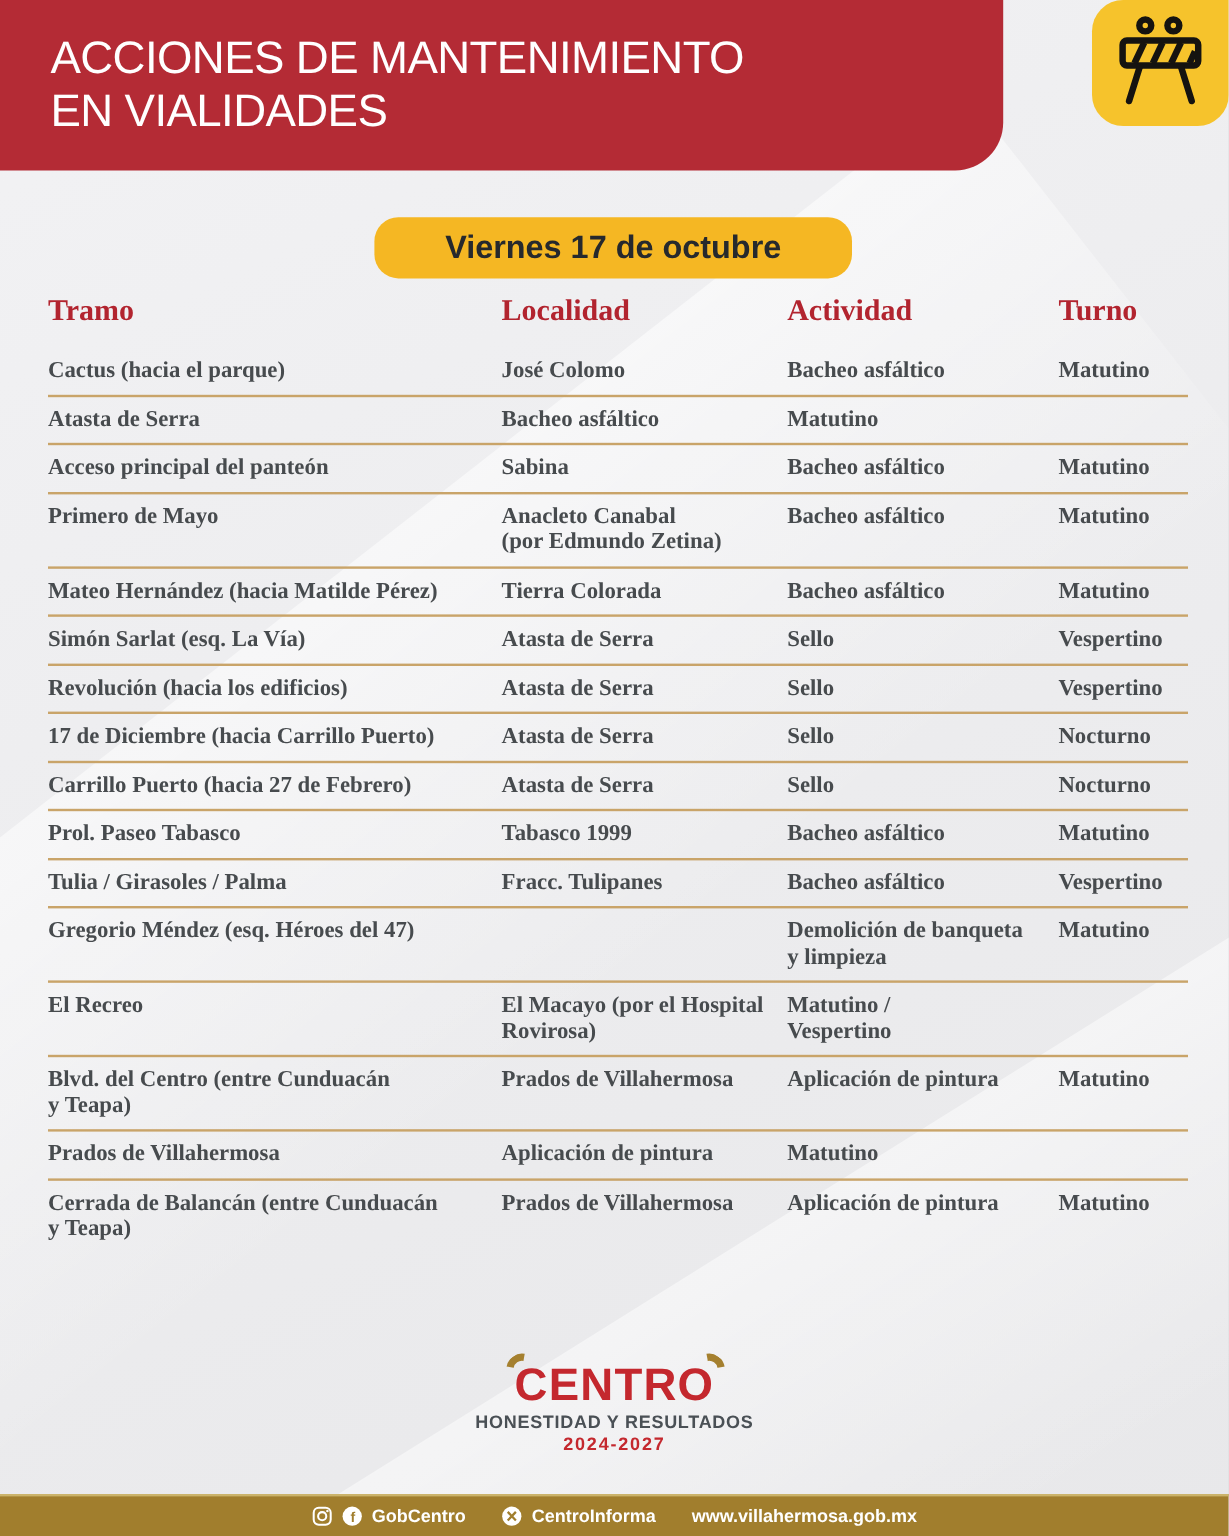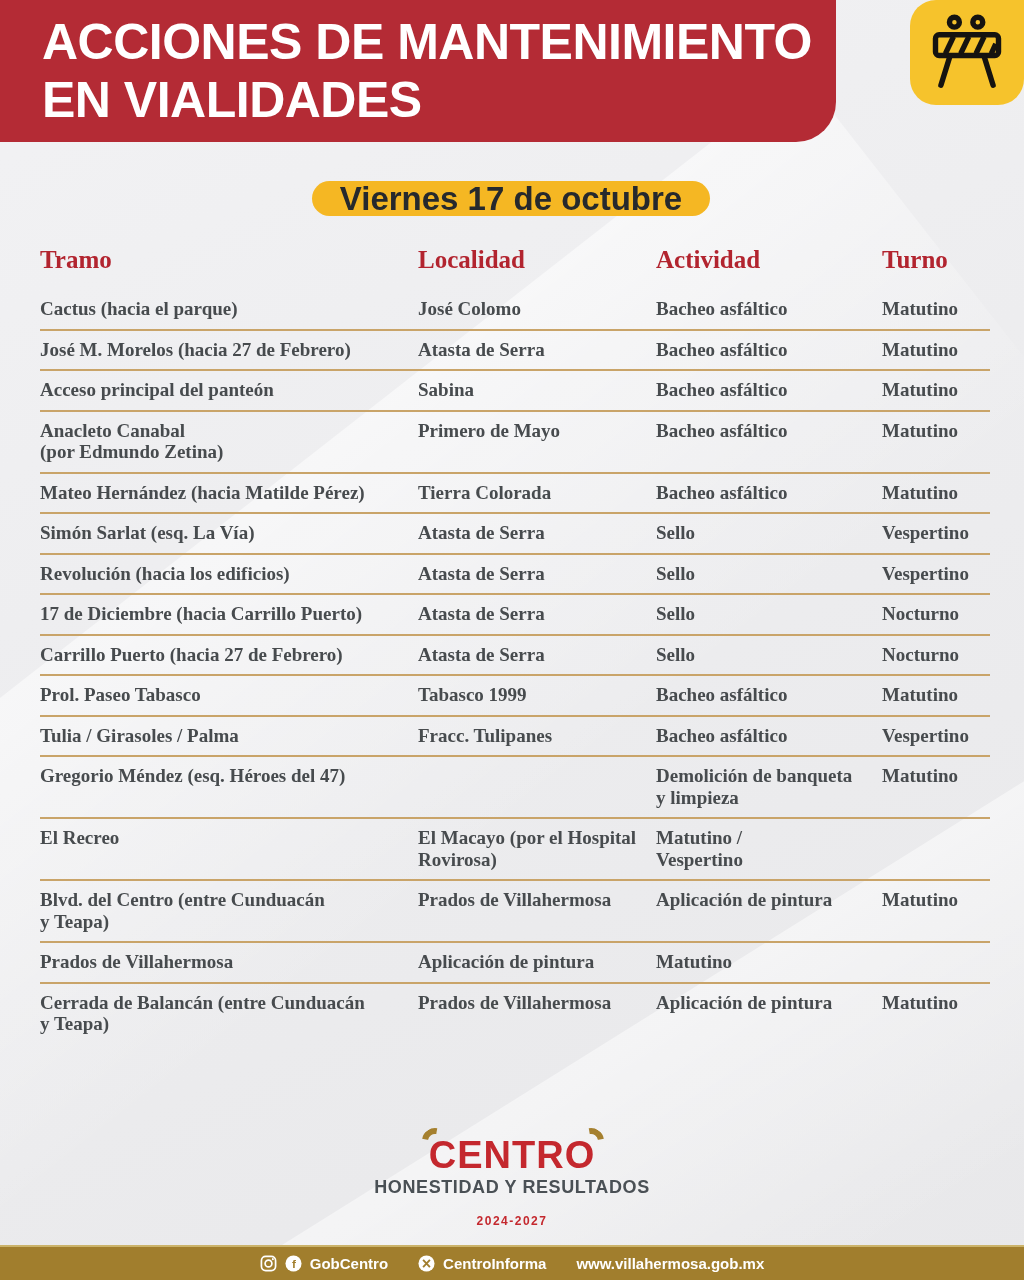--- a/index.html
+++ b/index.html
@@ -19,35 +19,35 @@
          background:linear-gradient(rgba(255,255,255,.5), rgba(255,255,255,0));
          transform:rotate(-32deg); }
 
   
   .banner {
     position:absolute; top:0; left:0; width:836px; height:142px;
     background:#b42b35; border-radius:0 0 40px 0;
     display:flex; align-items:center; padding-left:42px;
   }
   .banner h1 {
-    color:#ffffff; font-size:50px; line-height:1.17; font-weight:700;
+    color:#ffffff; font-size:38px; line-height:1.17; font-weight:400;
     letter-spacing:-0.5px; white-space:pre-line;
   }
   
   .icon-box {
     position:absolute; top:0; right:0; width:114px; height:105px;
     background:#f6c32c; border-radius:26px 0 26px 26px;
     display:flex; align-items:center; justify-content:center;
   }
   
   .date-pill {
-    position:absolute; top:181px; left:312px; width:398px; height:35px;
+    position:absolute; top:181px; left:312px; width:398px; height:51px;
     background:#f5b723; border-radius:20px;
     display:flex; align-items:center; justify-content:center;
-    font-size:33px; font-weight:800; color:#26292d;
+    font-size:27px; font-weight:800; color:#26292d;
   }
   
   .sched { position:absolute; top:246px; left:40px; width:950px; }
   .thead, .trow { display:grid; grid-template-columns:378px 238px 226px 1fr;font-family:Liberation Serif, serif; }
   .thead { padding-bottom:16px; }
   .thead .hcell { font-size:25px; font-weight:800; color:#b2242f; }
   .trow { padding:8px 0 9px; }
   .trow + .trow { border-top:2px solid #c9a469; }
   .cell {
     font-size:19px; font-weight:700; color:#474b4e; line-height:21.5px;
@@ -56,22 +56,22 @@
   
   .logo-block { position:absolute; top:1136px; left:0; width:100%; text-align:center; }
   .logo-word {
     position:relative; display:inline-block;
     font-size:38px; font-weight:800; letter-spacing:1px; color:#c4282e; line-height:1;
   }
   .cres { position:absolute; width:26px; height:26px; border:6px solid transparent;
           border-radius:50%; }
   .cres-left  { border-top-color:#a5802f; left:-7px; top:-8px; transform:rotate(-35deg); }
   .cres-right { border-top-color:#a5802f; right:-9px; top:-8px; transform:rotate(35deg); }
-  .logo-tagline { font-size:18px; font-weight:800; color:#4a5055; letter-spacing:0.6px; margin-top:3px; }
-  .logo-period  { font-size:12px; font-weight:800; color:#c4282e; letter-spacing:1.5px; margin-top:16px; }
+  .logo-tagline { font-size:15px; font-weight:800; color:#4a5055; letter-spacing:0.6px; margin-top:3px; }
+  .logo-period  { font-size:15px; font-weight:800; color:#c4282e; letter-spacing:1.5px; margin-top:1px; }
   
   .bottom-bar {
     position:absolute; bottom:0; left:0; width:100%; height:35px;
     background:#a17e2d; border-top:2px solid #cbb36a;
     display:flex; align-items:center; justify-content:center; gap:8px;
     color:#ffffff; font-size:15px; font-weight:700;
   }
   .bottom-bar .gap { width:14px; }
   .bicon { display:inline-flex; align-items:center; }
 </style>
@@ -114,37 +114,36 @@
     </div>
     <div id="rows">
     <div class="trow">
       <div class="cell tramo">Cactus (hacia el parque)</div>
       <div class="cell localidad">José Colomo</div>
       <div class="cell actividad">Bacheo asfáltico</div>
       <div class="cell turno">Matutino</div>
     </div>
 
     <div class="trow">
-      <div class="cell tramo">José M. Morelos (hacia 27 de Febrero)</div>
       <div class="cell localidad">Atasta de Serra</div>
       <div class="cell actividad">Bacheo asfáltico</div>
       <div class="cell turno">Matutino</div>
     </div>
 
     <div class="trow">
       <div class="cell tramo">Acceso principal del panteón</div>
       <div class="cell localidad">Sabina</div>
       <div class="cell actividad">Bacheo asfáltico</div>
       <div class="cell turno">Matutino</div>
     </div>
 
     <div class="trow">
+      <div class="cell localidad">Primero de Mayo</div>
       <div class="cell tramo">Anacleto Canabal
 (por Edmundo Zetina)</div>
-      <div class="cell localidad">Primero de Mayo</div>
       <div class="cell actividad">Bacheo asfáltico</div>
       <div class="cell turno">Matutino</div>
     </div>
 
     <div class="trow">
       <div class="cell tramo">Mateo Hernández (hacia Matilde Pérez)</div>
       <div class="cell localidad">Tierra Colorada</div>
       <div class="cell actividad">Bacheo asfáltico</div>
       <div class="cell turno">Matutino</div>
     </div>

